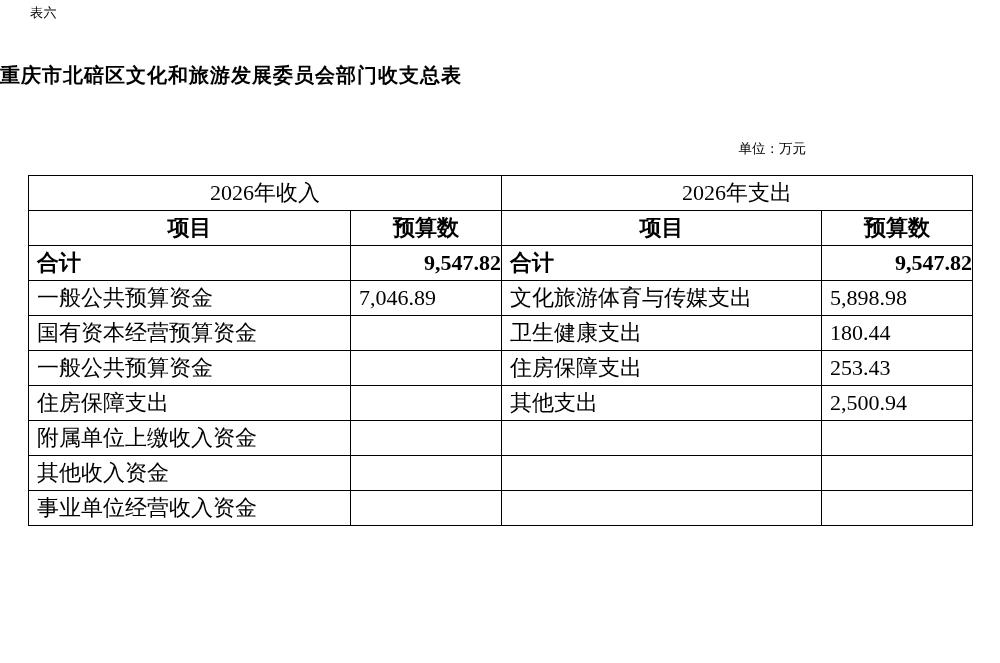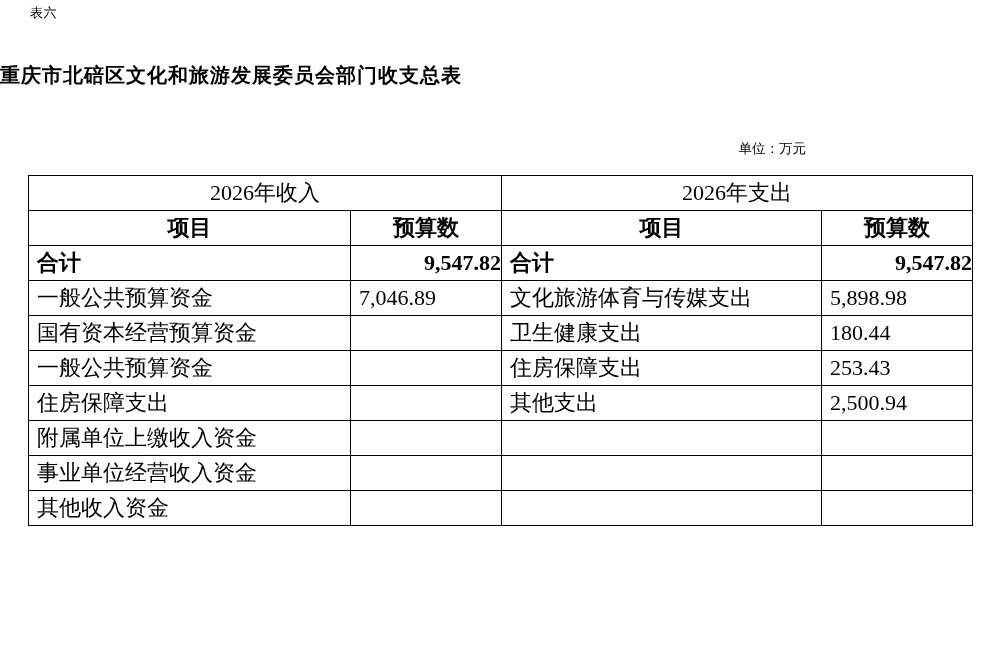--- a/index.html
+++ b/index.html
@@ -164,27 +164,27 @@
         <td class="lbl-left-indent">其他支出</td>
         <td class="num">2,500.94</td>
       </tr>
       <tr>
         <td class="lbl-left">附属单位上缴收入资金</td>
         <td class="num empty"></td>
         <td class="lbl-left-indent empty"></td>
         <td class="num empty"></td>
       </tr>
       <tr>
-        <td class="lbl-left">事业单位经营收入资金</td>
+        <td class="lbl-left">其他收入资金</td>
         <td class="num empty"></td>
         <td class="lbl-left-indent empty"></td>
         <td class="num empty"></td>
       </tr>
       <tr>
-        <td class="lbl-left">其他收入资金</td>
+        <td class="lbl-left">事业单位经营收入资金</td>
         <td class="num empty"></td>
         <td class="lbl-left-indent empty"></td>
         <td class="num empty"></td>
       </tr>
     </tbody>
   </table>
 
 </div>
 
 </body></html>

